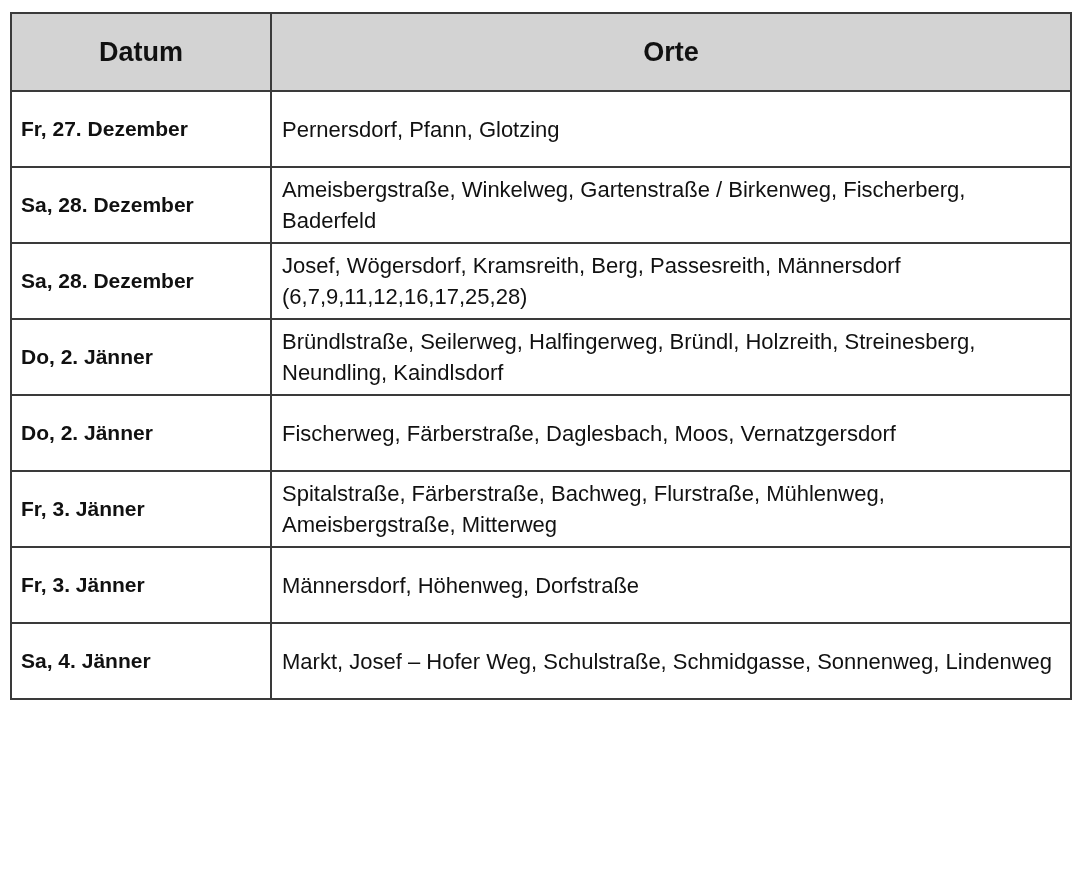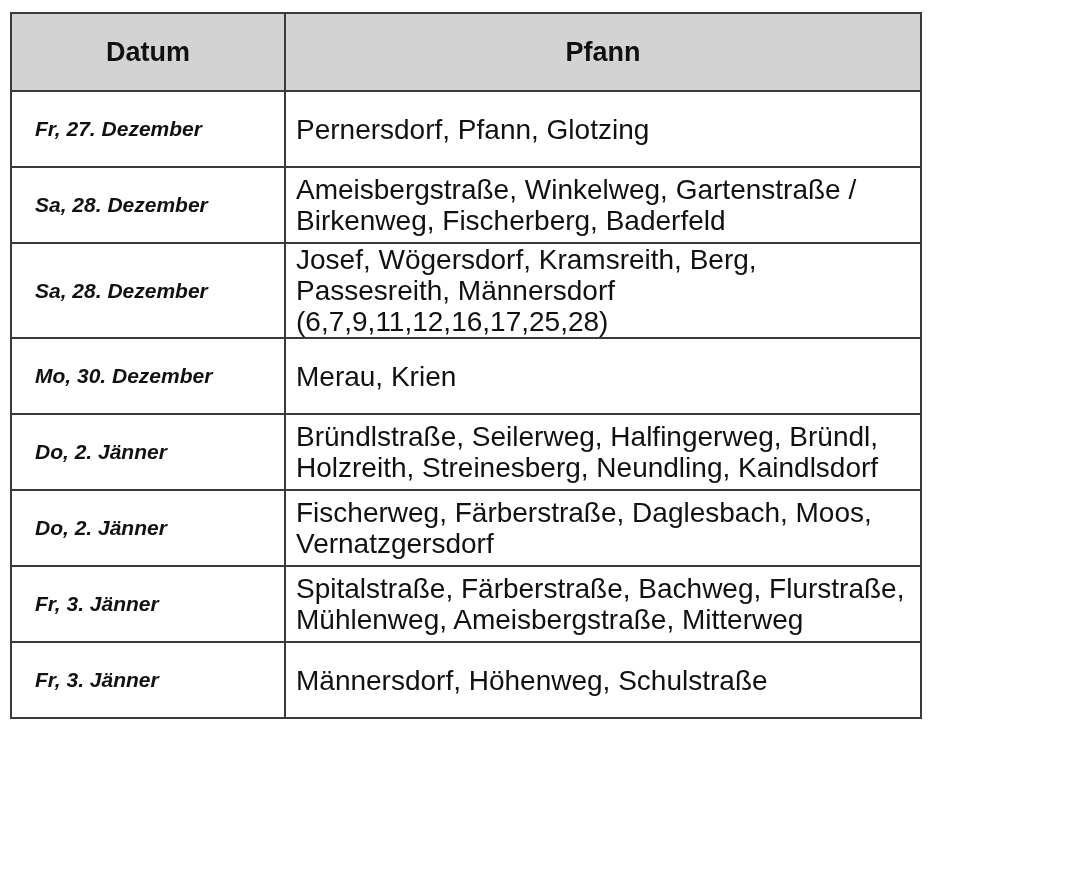--- a/index.html
+++ b/index.html
@@ -1,69 +1,69 @@
 <!DOCTYPE html>
 <html><head>
 <meta charset="utf-8">
 <style>
   html, body { margin: 0; padding: 0; background: #ffffff; }
   body { width: 1083px; height: 870px; position: relative; overflow: hidden;
          font-family: "Liberation Sans", "DejaVu Sans", sans-serif; color: #111; }
   table.schedule {
     position: absolute; left: 10px; top: 12px;
-    width: 912px; border-collapse: collapse;
+    width: 1062px; border-collapse: collapse;
   }
   table.schedule th, table.schedule td {
     border: 2px solid #3a3a3a;
   }
   table.schedule th {
     background: #d3d3d3; height: 74px;
     font-size: 27px; font-weight: bold; text-align: center;
   }
   table.schedule td { height: 72px; vertical-align: middle; }
-  td.date { width: 248px; padding-left: 23px; font-size: 21px; font-weight: bold; font-style: italic; }
-  td.places { padding: 0 10px 0 10px; font-size: 28px; line-height: 31px; }
+  td.date { width: 248px; padding-left: 9px; font-size: 21px; font-weight: bold; }
+  td.places { padding: 0 10px 0 10px; font-size: 22px; line-height: 31px; }
 </style>
 </head>
 <body>
 
 <table class="schedule">
   <thead>
     <tr>
       <th>Datum</th>
-      <th>Pfann</th>
+      <th>Orte</th>
     </tr>
   </thead>
   <tbody>
     <tr>
       <td class="date">Fr, 27. Dezember</td>
       <td class="places">Pernersdorf, Pfann, Glotzing</td>
     </tr>
     <tr>
       <td class="date">Sa, 28. Dezember</td>
       <td class="places">Ameisbergstraße, Winkelweg, Gartenstraße / Birkenweg, Fischerberg, Baderfeld</td>
     </tr>
     <tr>
       <td class="date">Sa, 28. Dezember</td>
       <td class="places">Josef, Wögersdorf, Kramsreith, Berg, Passesreith, Männersdorf (6,7,9,11,12,16,17,25,28)</td>
     </tr>
     <tr>
-      <td class="date">Mo, 30. Dezember</td>
-      <td class="places">Merau, Krien</td>
-    </tr>
-    <tr>
       <td class="date">Do, 2. Jänner</td>
       <td class="places">Bründlstraße, Seilerweg, Halfingerweg, Bründl, Holzreith, Streinesberg, Neundling, Kaindlsdorf</td>
     </tr>
     <tr>
       <td class="date">Do, 2. Jänner</td>
       <td class="places">Fischerweg, Färberstraße, Daglesbach, Moos, Vernatzgersdorf</td>
     </tr>
     <tr>
       <td class="date">Fr, 3. Jänner</td>
       <td class="places">Spitalstraße, Färberstraße, Bachweg, Flurstraße, Mühlenweg, Ameisbergstraße, Mitterweg</td>
     </tr>
     <tr>
       <td class="date">Fr, 3. Jänner</td>
-      <td class="places">Männersdorf, Höhenweg, Schulstraße</td>
+      <td class="places">Männersdorf, Höhenweg, Dorfstraße</td>
+    </tr>
+    <tr>
+      <td class="date">Sa, 4. Jänner</td>
+      <td class="places">Markt, Josef – Hofer Weg, Schulstraße, Schmidgasse, Sonnenweg, Lindenweg</td>
     </tr>
   </tbody>
 </table>
 
 </body></html>

